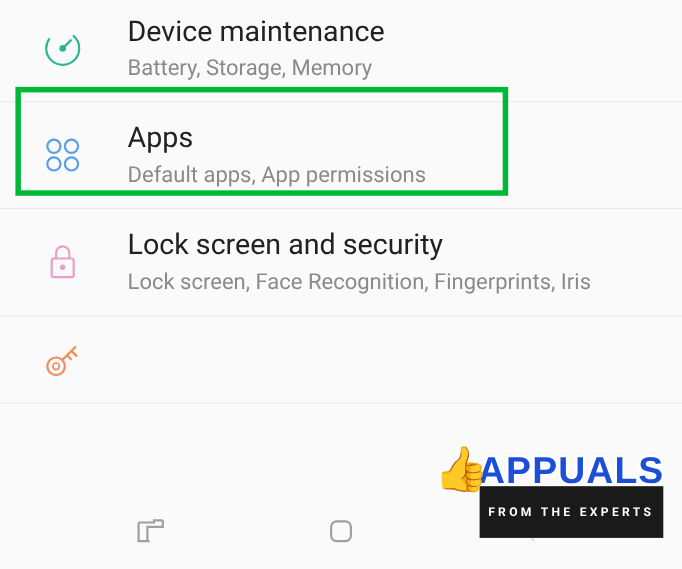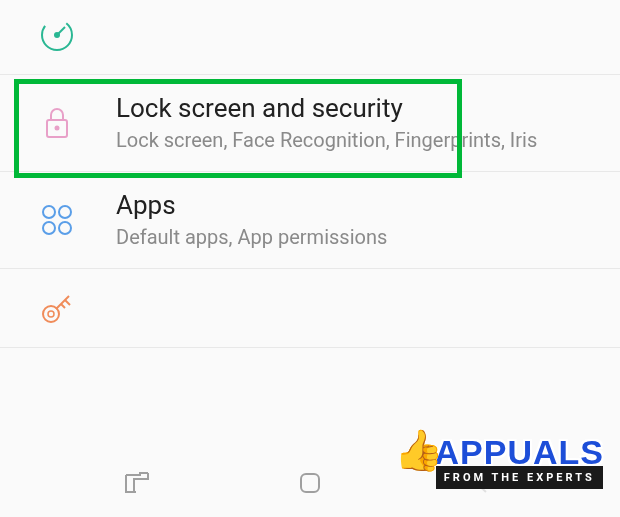--- a/index.html
+++ b/index.html
@@ -96,21 +96,21 @@
       font-family: Arial Black, sans-serif;
       text-shadow: 2px 2px 0 #fff, -2px -2px 0 #fff, 2px -2px 0 #fff, -2px 2px 0 #fff;
       line-height: 0.9;
     }
     .watermark-sub {
       font-size: 11px;
       font-weight: 700;
       letter-spacing: 3px;
       background: #1a1a1a;
       color: #fff;
-      padding: 5px 8px;
+      padding: 17px 8px;
       margin-top: -2px;
     }
     .watermark-thumb {
       position: absolute;
       left: -40px;
       top: -10px;
       font-size: 40px;
     }
   </style>
 </head>
@@ -119,48 +119,52 @@
 <div class="settings-list">
 
   <div class="list-item">
     <span class="item-icon">
       <svg viewBox="0 0 40 40" width="40" height="40">
         <circle cx="20" cy="20" r="15" fill="none" stroke="#2ab793" stroke-width="2" stroke-dasharray="70 24" stroke-dashoffset="-10" transform="rotate(-90 20 20)"></circle>
         <circle cx="20" cy="20" r="3" fill="#2ab793"></circle>
         <line x1="20" y1="20" x2="28" y2="12" stroke="#2ab793" stroke-width="2"></line>
       </svg>
     </span>
-  </div>
-
-  <div class="list-item">
-    <span class="item-icon">
-      <svg viewBox="0 0 40 40" width="40" height="40">
-        <rect x="10" y="17" width="20" height="17" rx="2" fill="none" stroke="#e8a0c8" stroke-width="2"></rect>
-        <path d="M 14 17 L 14 12 A 6 6 0 0 1 26 12 L 26 17" fill="none" stroke="#e8a0c8" stroke-width="2"></path>
-        <circle cx="20" cy="25" r="2.5" fill="#e8a0c8"></circle>
-      </svg>
-    </span>
     <div class="item-text">
-      <span class="item-title">Lock screen and security</span>
-      <span class="item-subtitle">Lock screen, Face Recognition, Fingerprints, Iris</span>
+      <span class="item-title">Device maintenance</span>
+      <span class="item-subtitle">Battery, Storage, Memory</span>
     </div>
   </div>
 
   <div class="list-item">
     <span class="item-icon">
       <svg viewBox="0 0 40 40" width="40" height="40">
         <circle cx="12" cy="12" r="6" fill="none" stroke="#5a9ee8" stroke-width="2"></circle>
         <circle cx="28" cy="12" r="6" fill="none" stroke="#5a9ee8" stroke-width="2"></circle>
         <circle cx="12" cy="28" r="6" fill="none" stroke="#5a9ee8" stroke-width="2"></circle>
         <circle cx="28" cy="28" r="6" fill="none" stroke="#5a9ee8" stroke-width="2"></circle>
       </svg>
     </span>
     <div class="item-text">
       <span class="item-title">Apps</span>
       <span class="item-subtitle">Default apps, App permissions</span>
+    </div>
+  </div>
+
+  <div class="list-item">
+    <span class="item-icon">
+      <svg viewBox="0 0 40 40" width="40" height="40">
+        <rect x="10" y="17" width="20" height="17" rx="2" fill="none" stroke="#e8a0c8" stroke-width="2"></rect>
+        <path d="M 14 17 L 14 12 A 6 6 0 0 1 26 12 L 26 17" fill="none" stroke="#e8a0c8" stroke-width="2"></path>
+        <circle cx="20" cy="25" r="2.5" fill="#e8a0c8"></circle>
+      </svg>
+    </span>
+    <div class="item-text">
+      <span class="item-title">Lock screen and security</span>
+      <span class="item-subtitle">Lock screen, Face Recognition, Fingerprints, Iris</span>
     </div>
   </div>
 
   <div class="list-item">
     <span class="item-icon">
       <svg viewBox="0 0 40 40" width="40" height="40">
         <circle cx="14" cy="26" r="8" fill="none" stroke="#f08c5a" stroke-width="2"></circle>
         <circle cx="14" cy="26" r="3" fill="none" stroke="#f08c5a" stroke-width="1.5"></circle>
         <line x1="19" y1="21" x2="32" y2="8" stroke="#f08c5a" stroke-width="2"></line>
         <line x1="28" y1="12" x2="33" y2="17" stroke="#f08c5a" stroke-width="2"></line>

